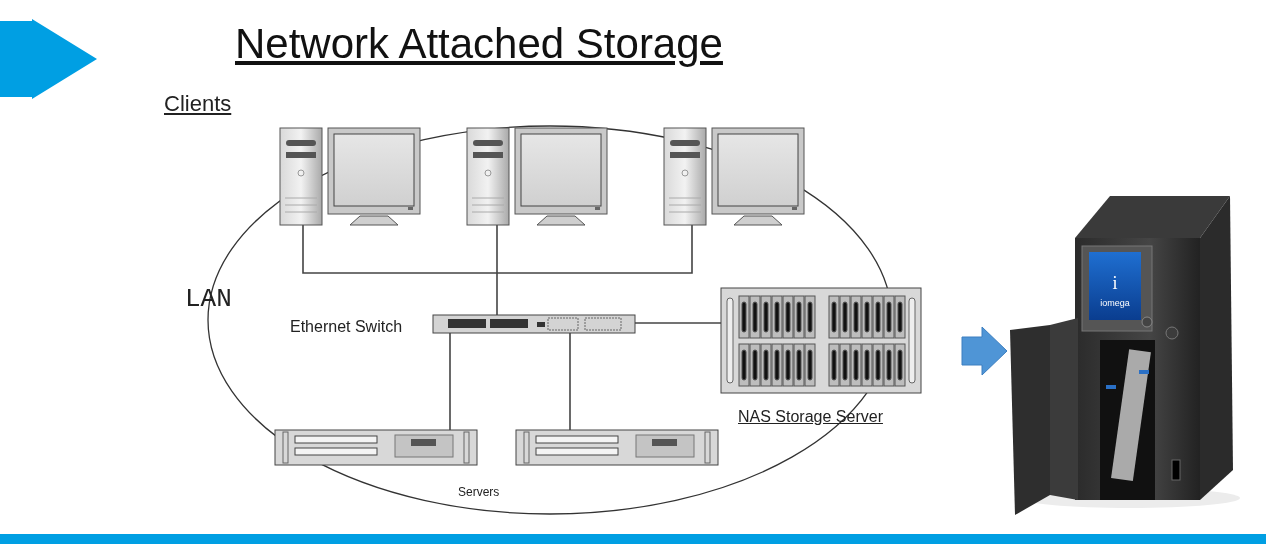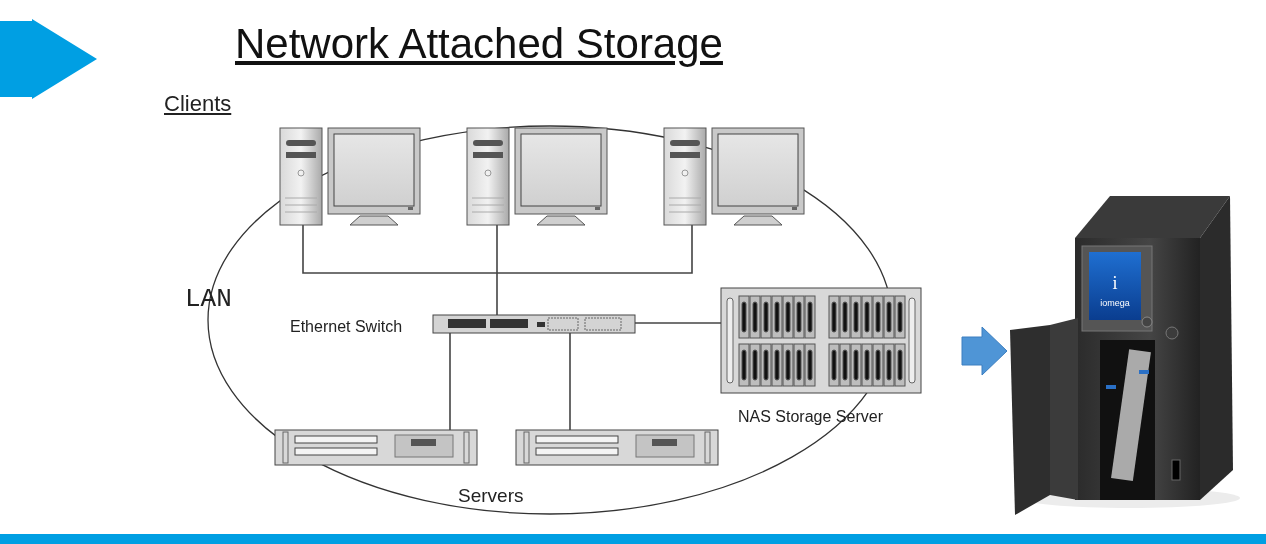--- a/index.html
+++ b/index.html
@@ -3,22 +3,22 @@
 <meta charset="utf-8">
 <style>
   html,body{margin:0;padding:0;background:#fff;}
   body{width:1266px;height:544px;position:relative;overflow:hidden;font-family:"Liberation Sans",sans-serif;color:#111;}
   .abs{position:absolute;}
   #title{left:235px;top:20px;font-size:42px;color:#111;white-space:nowrap;text-decoration:underline;}
   .lbl{font-size:19px;color:#222;white-space:nowrap;}
   #lbl-clients{left:164px;top:91px;font-size:22px;text-decoration:underline;}
   #lbl-lan{left:185px;top:284px;font-size:26px;font-family:Liberation Mono, monospace;}
   #lbl-switch{left:282px;top:318px;font-size:16px;margin-left:8px;}
-  #lbl-nas{left:738px;top:408px;font-size:16px;}
-  #lbl-servers{left:458px;top:485px;font-size:19px;}
+  #lbl-nas{left:738px;top:408px;font-size:16px;text-decoration:underline;}
+  #lbl-servers{left:458px;top:485px;font-size:12px;}
   #bottom-bar{left:0;top:534px;width:1266px;height:10px;}
   svg{position:absolute;left:0;top:0;}
   .nas-screen-text{font-size:9px;}
 </style>
 </head>
 <body>
 
 <svg width="1266" height="544">
   <defs>
     <linearGradient id="tower" x1="0" x2="1" y1="0" y2="0">

